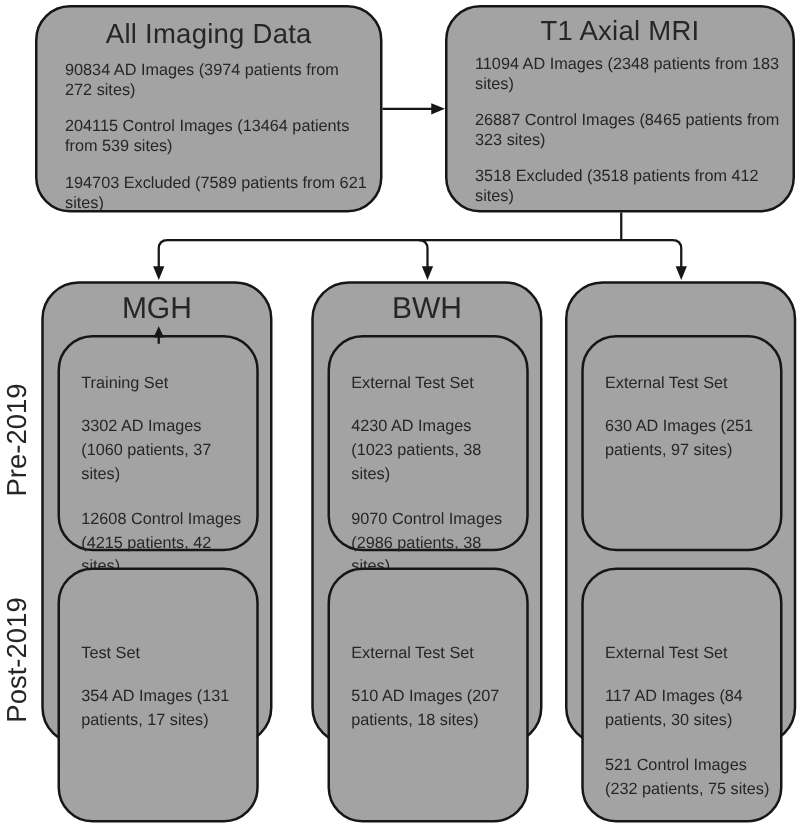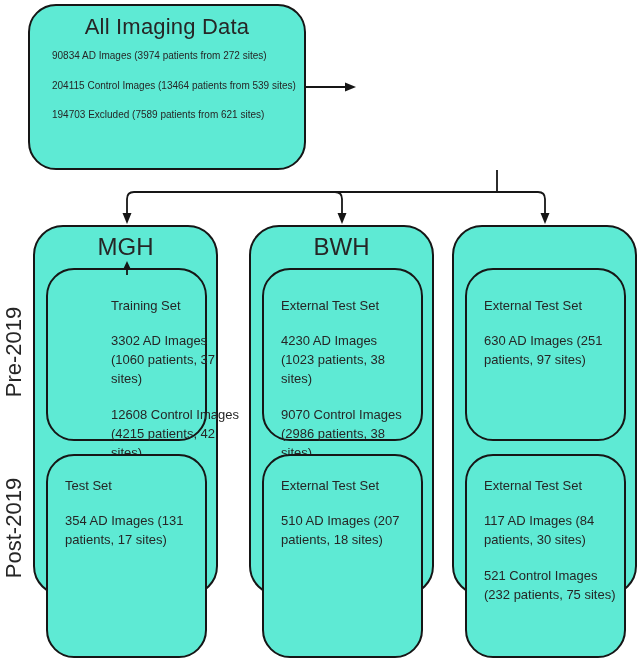--- a/index.html
+++ b/index.html
@@ -1,29 +1,29 @@
 <!DOCTYPE html>
 <html><head>
 <meta charset="utf-8">
 <style>
   html,body { margin:0; padding:0; background:#ffffff; }
   .canvas {
     position:relative; width:640px; height:670px; background:#ffffff;
     font-family:"Liberation Sans", sans-serif; color:#262626; overflow:hidden;
   }
-  .rbox { position:absolute; background:#5eead4; border:2px solid #161616; box-sizing:border-box; }
+  .rbox { position:absolute; background:#a3a3a3; border:2px solid #161616; box-sizing:border-box; }
   .top-box { border-radius:28px; }
   .col-box { border-radius:30px; top:225px; width:185px; height:371px; }
   .inner-box { border-radius:28px; left:11px; width:161px; }
   .box-title { text-align:center; font-size:22px; line-height:28px; margin-top:7px; letter-spacing:0.2px; }
   .col-title { text-align:center; font-size:24px; line-height:30px; margin-top:5px; }
-  .top-body { margin:7px 12px 0 22px; width:244px; font-size:10px; line-height:15.5px; }
+  .top-body { margin:7px 12px 0 22px; width:244px; font-size:13px; line-height:15.5px; }
   .top-body p { margin:0 0 14px 0; }
   .inner-body { padding:26px 10px 0 17px; font-size:13px; line-height:19px; }
-  .inner-body.post { padding-top:20px; }
+  .inner-body.post { padding-top:56px; }
   .set-label { margin:0 0 16px 0; }
   .inner-body p.stat { margin:0 0 17px 0; width:132px; }
   .row-label {
     position:absolute; left:14px; white-space:nowrap; font-size:22px; color:#262626;
     transform:translate(-50%,-50%) rotate(-90deg);
   }
   svg.overlay { position:absolute; left:0; top:0; pointer-events:none; }
 </style>
 </head>
 <body>
@@ -32,27 +32,35 @@
 
   <div class="rbox top-box" style="left:28px; top:4px; width:278px; height:166px;">
     <div class="box-title">All Imaging Data</div>
     <div class="top-body">
       <p>90834 AD Images (3974 patients from 272 sites)</p>
       <p>204115 Control Images (13464 patients from 539 sites)</p>
       <p>194703 Excluded (7589 patients from 621 sites)</p>
     </div>
   </div>
 
+  <div class="rbox top-box" style="left:356px; top:4px; width:280px; height:166px;">
+    <div class="box-title" style="margin-top:5px;">T1 Axial MRI</div>
+    <div class="top-body" style="margin-top:4px;">
+      <p>11094 AD Images (2348 patients from 183 sites)</p>
+      <p>26887 Control Images (8465 patients from 323 sites)</p>
+      <p>3518 Excluded (3518 patients from 412 sites)</p>
+    </div>
+  </div>
 
   <div class="row-label" style="top:352px;">Pre-2019</div>
   <div class="row-label" style="top:528px;">Post-2019</div>
 
   <div class="rbox col-box" style="left:33px;">
     <div class="col-title">MGH</div>
-    <div class="rbox inner-box" style="top:41px; height:173px;padding-left:46px;">
+    <div class="rbox inner-box" style="top:41px; height:173px;">
       <div class="inner-body">
         <p class="set-label">Training Set</p>
         <p class="stat">3302 AD Images (1060 patients, 37 sites)</p>
         <p class="stat">12608 Control Images (4215 patients, 42 sites)</p>
       </div>
     </div>
     <div class="rbox inner-box" style="top:227px; height:204px;">
       <div class="inner-body post">
         <p class="set-label">Test Set</p>
         <p class="stat">354 AD Images (131 patients, 17 sites)</p>

